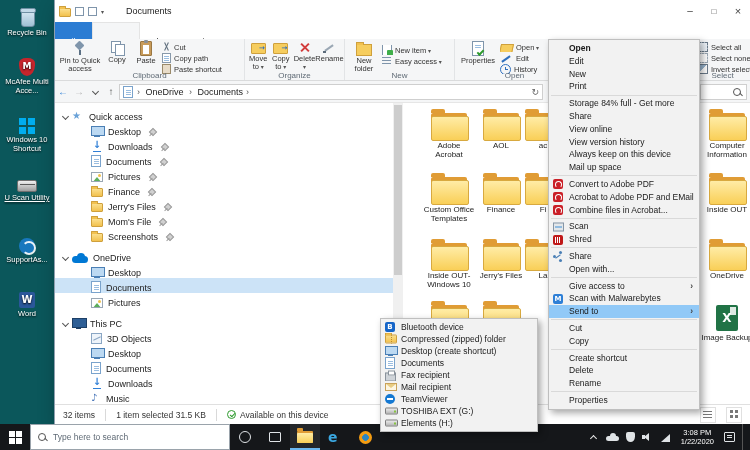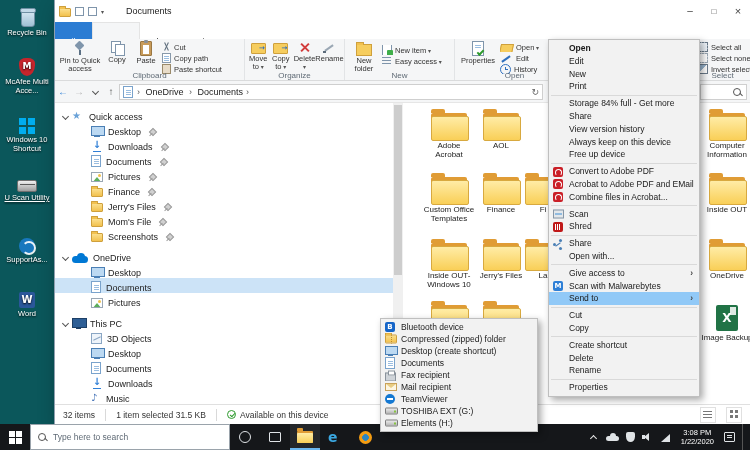--- a/index.html
+++ b/index.html
@@ -590,20 +590,24 @@
     <div class="content">
 
     <div class="tile" style="left: 20px; top: 6px;">
           <span class="tic i i-folder"></span>
           <span class="tlabel">Adobe Acrobat</span>
         </div>
         <div class="tile" style="left: 72px; top: 6px;">
           <span class="tic i i-folder"></span>
           <span class="tlabel">AOL</span>
         </div>
+        <div class="tile" style="left: 114px; top: 6px;">
+          <span class="tic i i-folder"></span>
+          <span class="tlabel">ac</span>
+        </div>
         <div class="tile" style="left: 298px; top: 6px;">
           <span class="tic i i-folder"></span>
           <span class="tlabel">Computer Information</span>
         </div>
         <div class="tile" style="left: 20px; top: 70px;">
           <span class="tic i i-folder"></span>
           <span class="tlabel">Custom Office Templates</span>
         </div>
         <div class="tile" style="left: 72px; top: 70px;">
           <span class="tic i i-folder"></span>
@@ -699,31 +703,36 @@
       <span class="mlabel">Storage 84% full - Get more</span>
       
     </div>
     <div class="menu-item">
       
       <span class="mlabel">Share</span>
       
     </div>
     <div class="menu-item">
       
+      <span class="mlabel">View online</span>
+      
+    </div>
+    <div class="menu-item">
+      
       <span class="mlabel">View version history</span>
       
     </div>
     <div class="menu-item">
       
       <span class="mlabel">Always keep on this device</span>
       
     </div>
     <div class="menu-item">
       
-      <span class="mlabel">Free up device</span>
+      <span class="mlabel">Mail up space</span>
       
     </div>
     <div class="menu-item sep">
       
       
       
     </div>
     <div class="menu-item">
       <span class="mic i i-acrobat"></span>
       <span class="mlabel">Convert to Adobe PDF</span>

